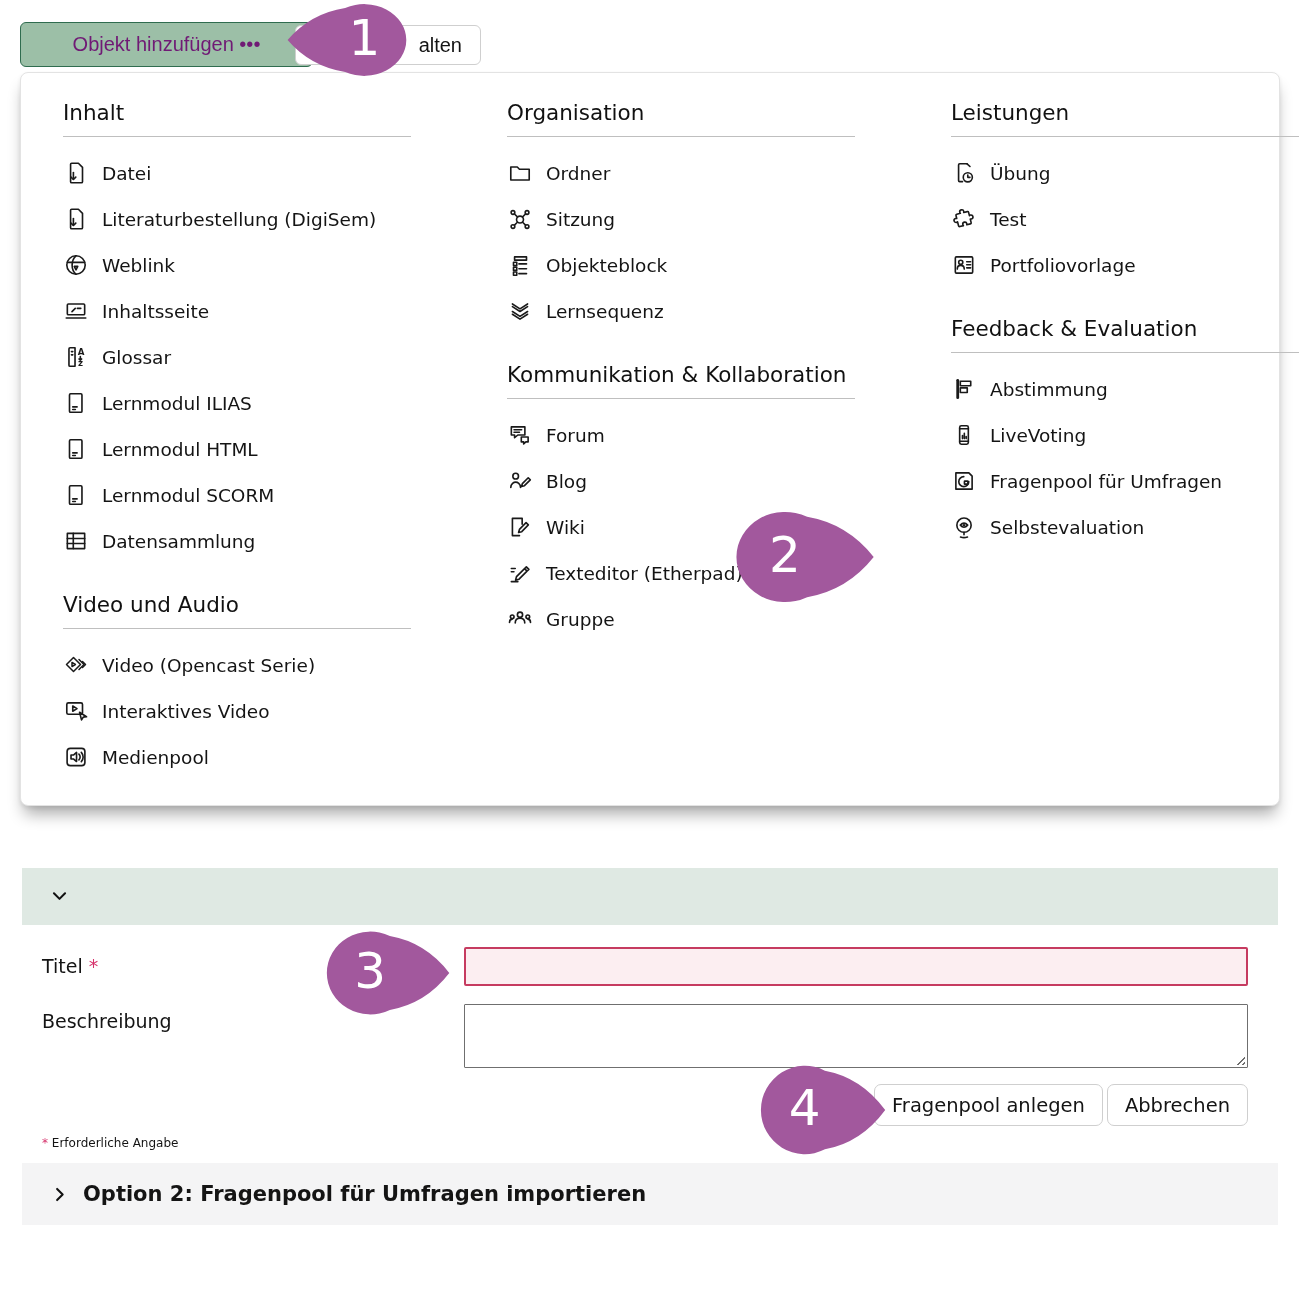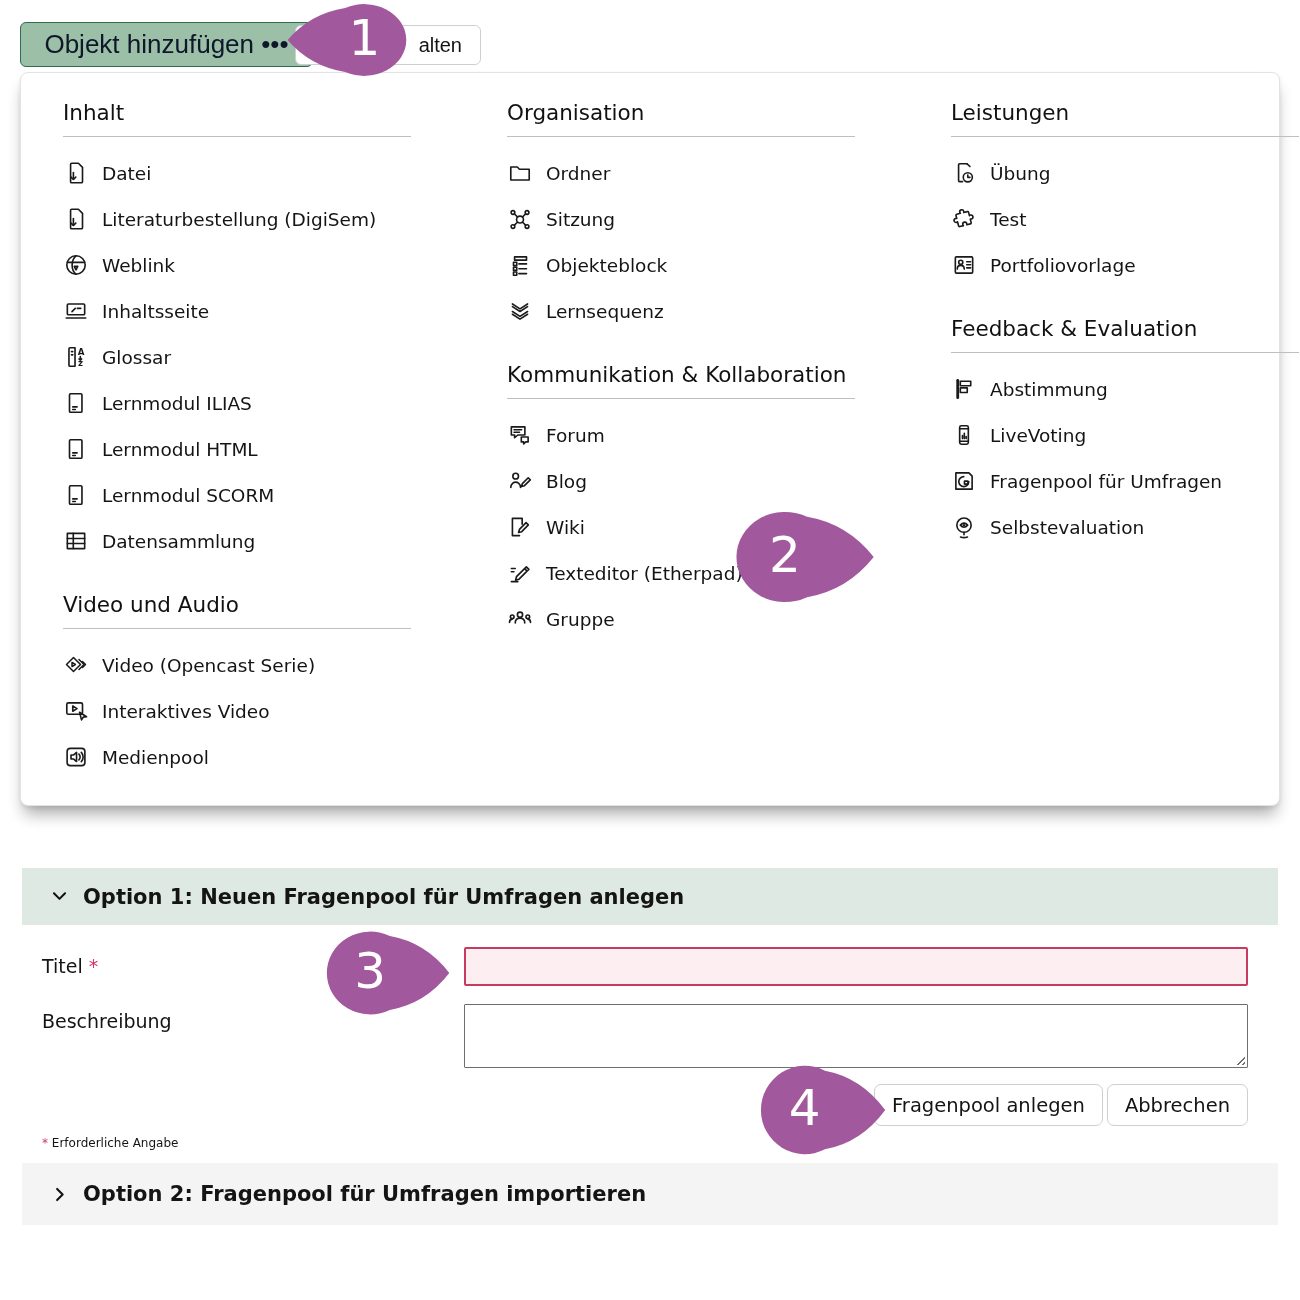--- a/index.html
+++ b/index.html
@@ -16,21 +16,21 @@
   }
   *{box-sizing:border-box;margin:0;padding:0}
   html,body{background:#fff}
   body{font-family:"DejaVu Sans","Liberation Sans",sans-serif;color:var(--ink)}
   #stage{position:relative;width:1300px;height:1300px;background:#fff;overflow:hidden}
 
   
   .btn-green{position:absolute;left:20px;top:22px;width:293px;height:45px;
     background:var(--green-bg);border:1px solid var(--green-border);border-radius:6px;
     display:flex;align-items:center;justify-content:center;gap:8px;
-    font-size:26px;color:#0f172a;cursor:pointer}
+    font-size:20px;color:#701a75;cursor:pointer}
   .btn-ghost{position:absolute;left:295px;top:25px;width:186px;height:40px;
     background:#fff;border:1px solid #cfcfcf;border-radius:6px;
     display:flex;align-items:center;justify-content:flex-end;padding-right:18px;
     font-size:20px;color:#141414;cursor:pointer}
 
   
   #panel{position:absolute;left:20px;top:72px;width:1260px;height:734px;background:#fff;
     border:1px solid #e3e3e3;border-radius:8px;
     box-shadow:0 2px 4px rgba(0,0,0,.07),0 12px 16px -4px rgba(0,0,0,.33)}
   .menu{display:flex;gap:96px;padding:26px 40px 0 42px}
@@ -285,21 +285,20 @@
         </div>
       </div>
   </div>
 
   <div class="acc-bar" id="option1-bar">
     <span class="chev">
       <svg viewBox="0 0 24 24">
           <path d="M5 8l7 7 7-7"></path>
         </svg>
     </span>
-    <span class="acc-title">Option 1: Neuen Fragenpool für Umfragen anlegen</span>
   </div>
 
   <div class="form-label" id="titel-label">
     <span>Titel</span>
     <span class="asterisk">*</span>
   </div>
   <input id="titel-input" type="text" value="" style="">
 
   <div class="form-label" id="beschreibung-label">Beschreibung</div>
   <div id="textarea-wrap">

